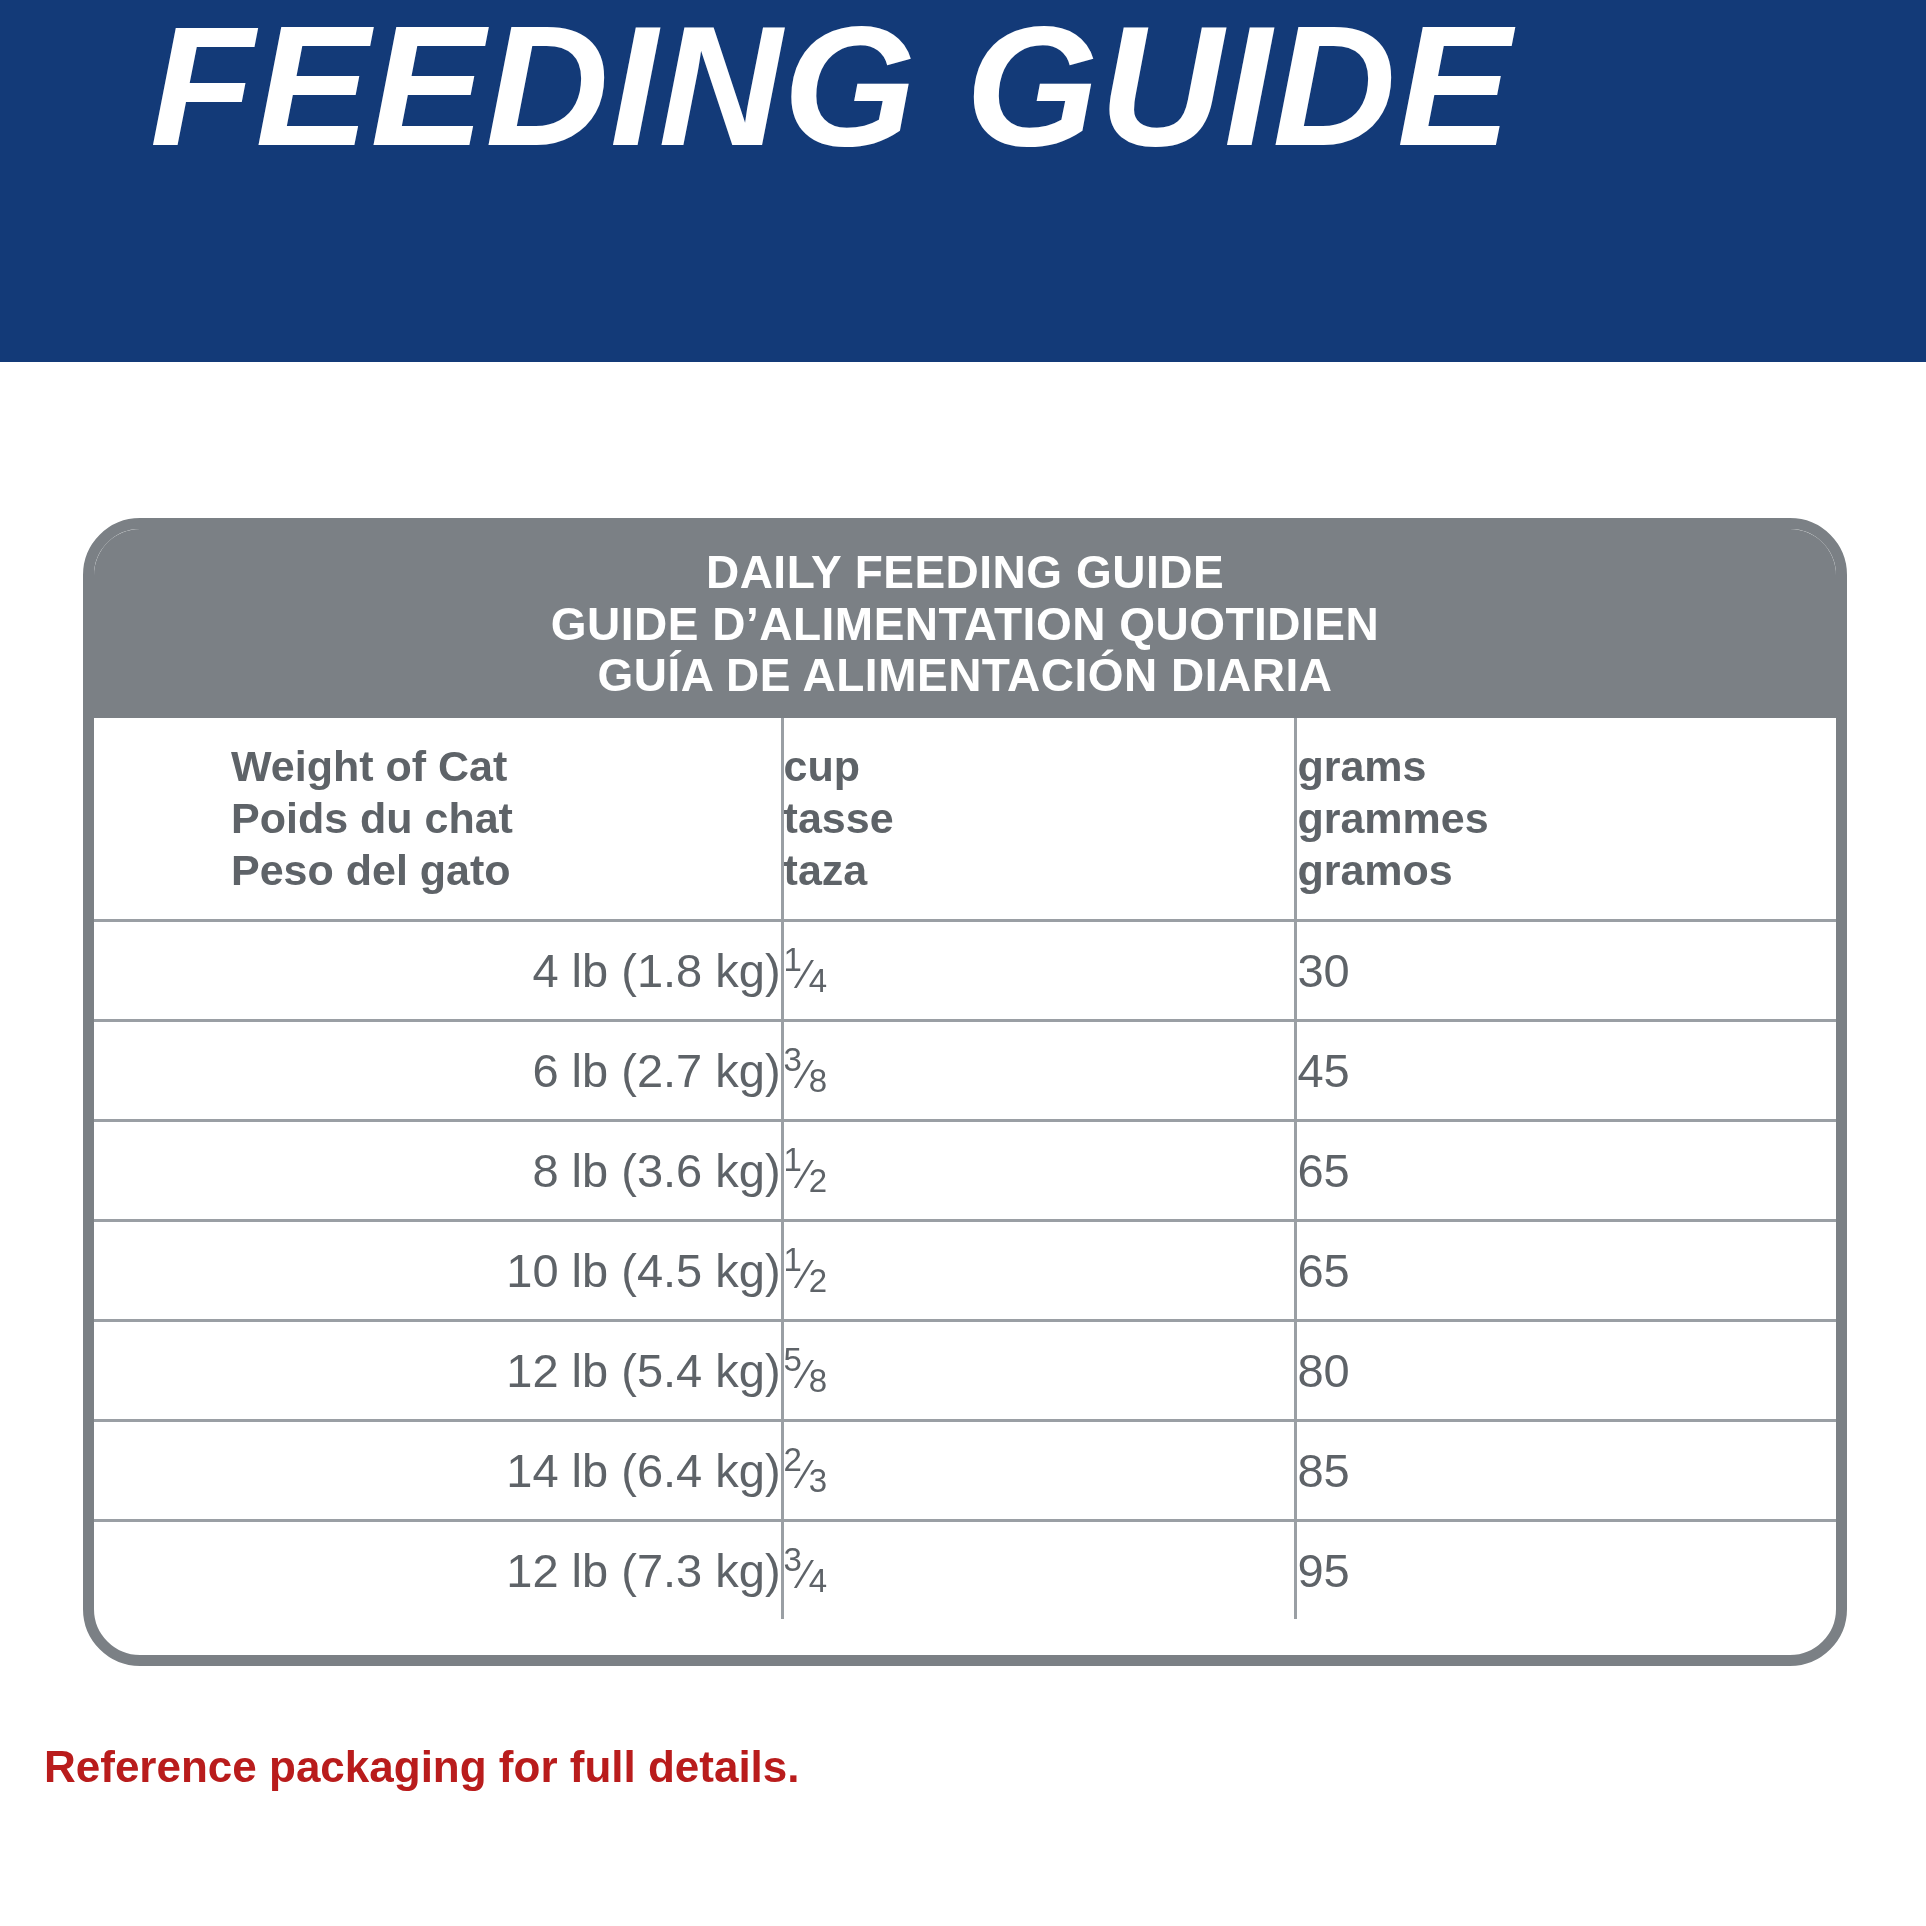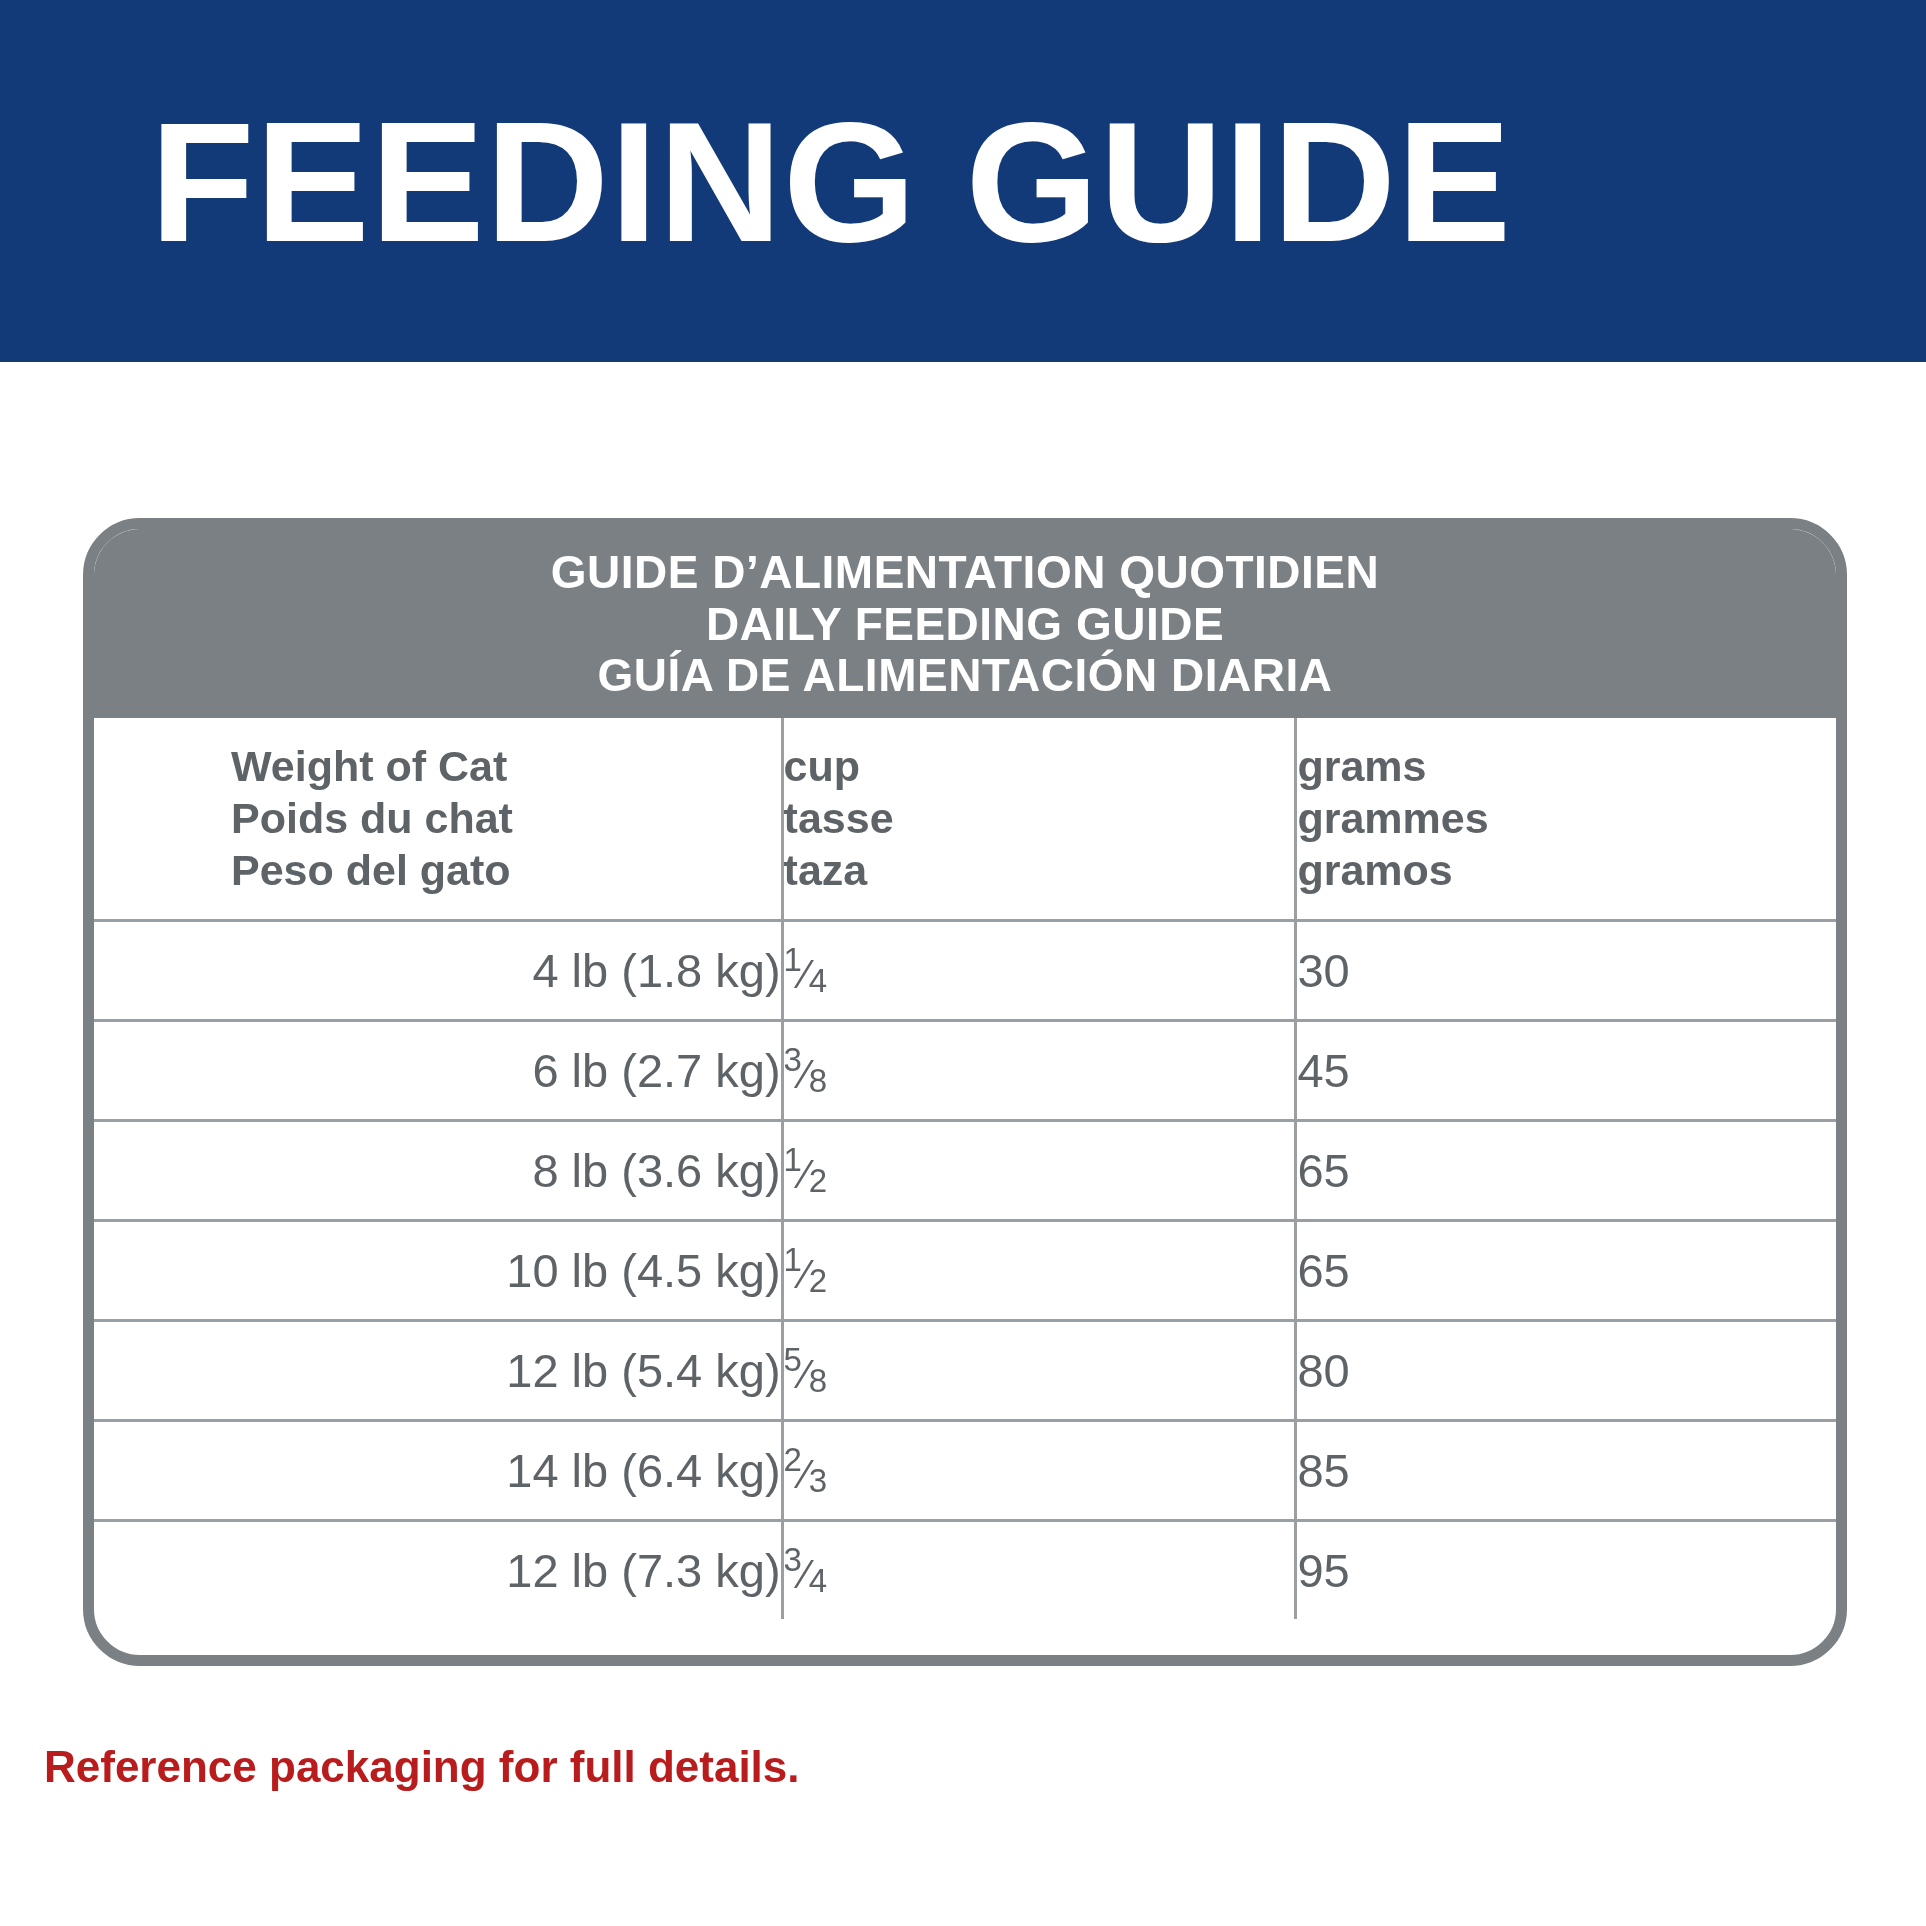--- a/index.html
+++ b/index.html
@@ -23,21 +23,22 @@
 
   
   .header-banner {
     position: absolute;
     top: 0;
     left: 0;
     width: 1927px;
     height: 362px;
     background: #133a78;
     display: flex;
-    align-items: center;
+    align-items: flex-start;
+    font-style: italic;
   }
   .header-title {
     color: #ffffff;
     font-size: 171px;
     font-weight: bold;
     letter-spacing: 1px;
     line-height: 1;
     padding-left: 150px;
     white-space: nowrap;
   }
@@ -159,22 +160,22 @@
 
 <div class="page">
 
   <div class="header-banner">
     <div class="header-title">FEEDING GUIDE</div>
   </div>
 
   <div class="card">
 
     <div class="card-header">
+      <div>DAILY FEEDING GUIDE</div>
       <div>GUIDE D’ALIMENTATION QUOTIDIEN</div>
-      <div>DAILY FEEDING GUIDE</div>
       <div>GUÍA DE ALIMENTACIÓN DIARIA</div>
     </div>
 
     <table class="feeding-table">
       <colgroup>
         <col class="c1">
         <col class="c2">
         <col class="c3">
       </colgroup>
       <thead>

